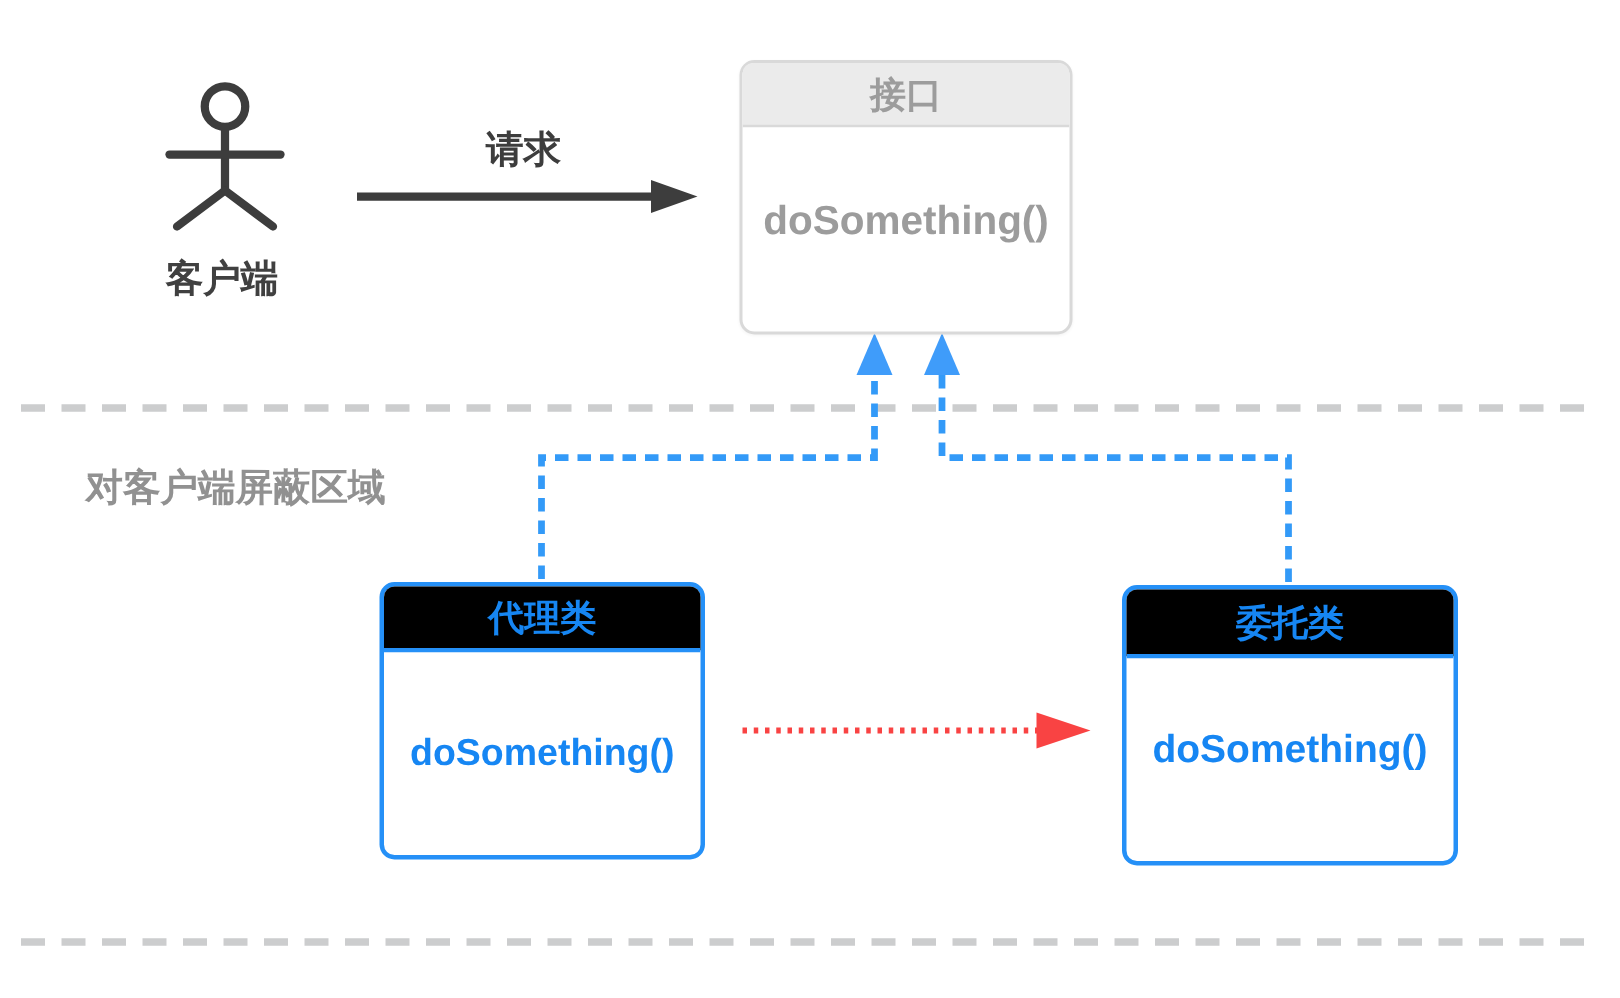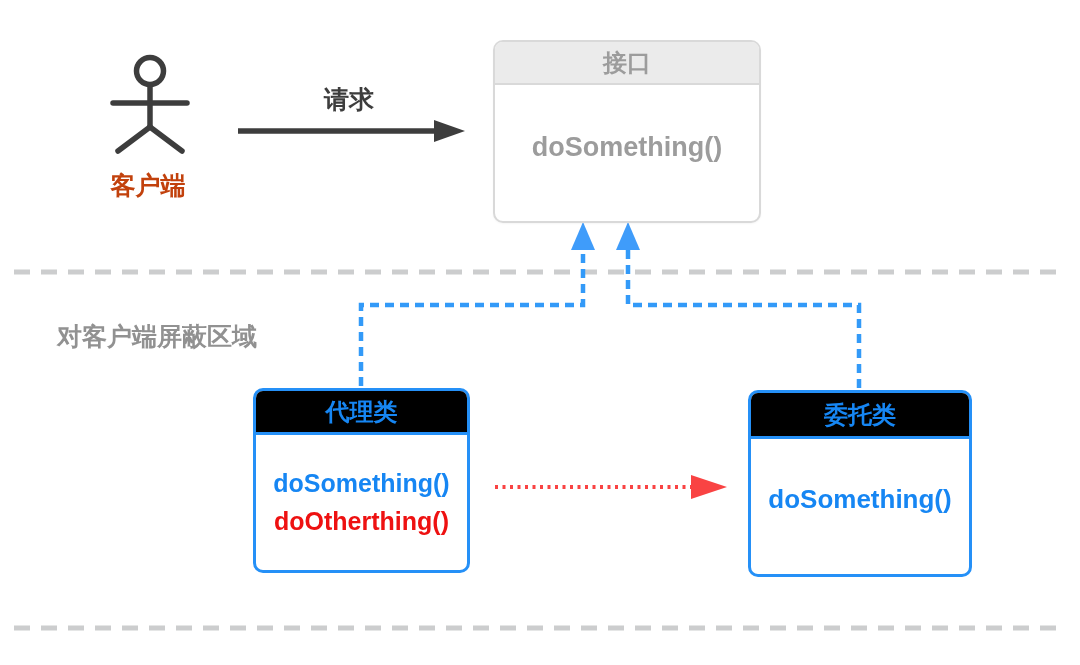--- a/index.html
+++ b/index.html
@@ -71,38 +71,37 @@
       <path d="M859 388 L859 305 L628 305 L628 250" fill="none" stroke="#339af8" stroke-width="4.5" stroke-dasharray="9 6"></path>
       <polygon points="616,250 640,250 628,222" fill="#3f9cfa"></polygon>
     </g>
 
     <g>
       <line x1="495" y1="487" x2="692" y2="487" stroke="#f94343" stroke-width="4" stroke-dasharray="3 4.5"></line>
       <polygon points="691,475 691,499 727,487" fill="#f94343"></polygon>
     </g>
   </svg>
 
-  <div class="abs label" style="left:88px;top:169px;width:120px;font-size:25px;color:#c2410c;">客户端</div>
+  <div class="abs label" style="left:88px;top:169px;width:120px;font-size:25px;color:#404040;">客户端</div>
 
   <div class="abs label" style="left:289px;top:83px;width:120px;font-size:25px;color:#3d3d3d;">请求</div>
 
-  <div class="cls-box gray-box" style="left:493px;top:40px;width:268px;height:183px;">
+  <div class="cls-box gray-box" style="left:493px;top:40px;width:222px;height:183px;">
     <div class="hdr">接口</div>
     <div class="bdy">
       <span>doSomething()</span>
     </div>
   </div>
 
-  <div class="abs label" style="left:57px;top:320px;font-size:25px;color:#919191;">对客户端屏蔽区域</div>
+  <div class="abs label" style="left:57px;top:308px;font-size:25px;color:#919191;">对客户端屏蔽区域</div>
 
   <div class="cls-box blue-box" style="left:253px;top:388px;width:217px;height:185px;">
     <div class="hdr" style="height:44px;">代理类</div>
     <div class="bdy">
       <span class="m-blue">doSomething()</span>
-      <span class="m-red">doOtherthing()</span>
     </div>
   </div>
 
   <div class="cls-box blue-box" style="left:748px;top:390px;width:224px;height:187px;">
     <div class="hdr" style="height:46px;">委托类</div>
     <div class="bdy" style="padding-bottom:14px;">
       <span class="m-blue" style="font-size:26px;">doSomething()</span>
     </div>
   </div>
 

